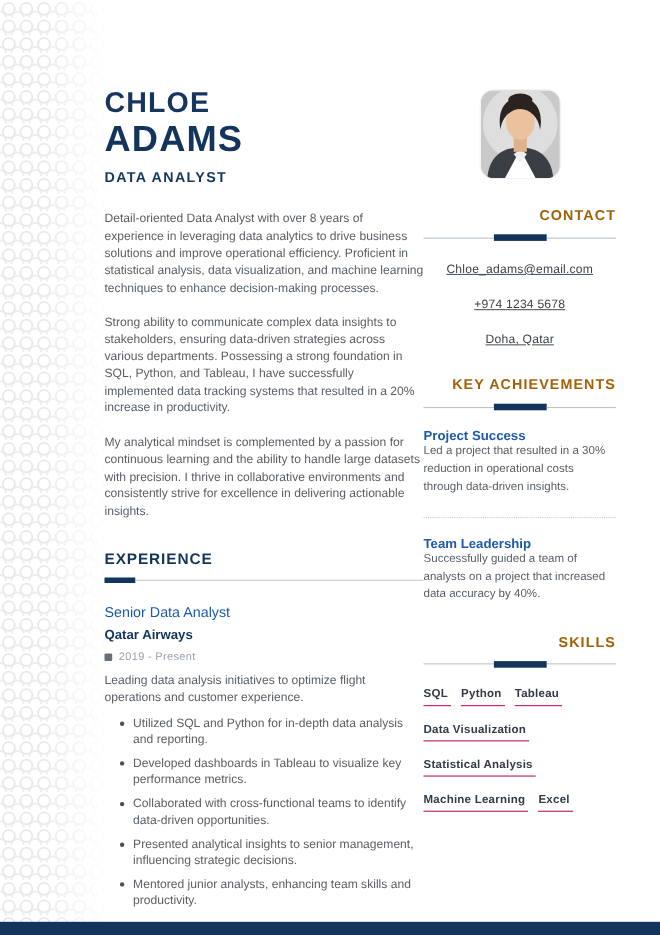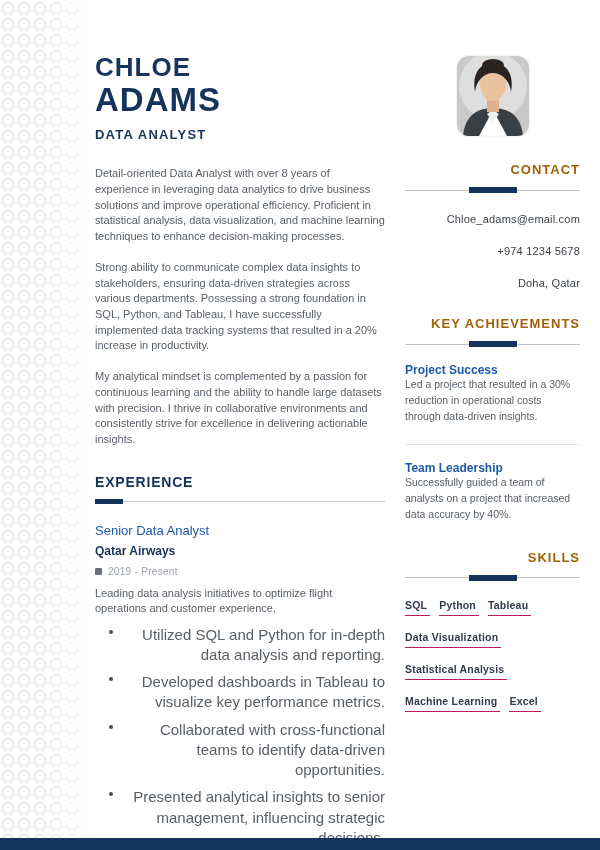--- a/index.html
+++ b/index.html
@@ -26,21 +26,21 @@
     background: linear-gradient(to right, rgba(255,255,255,0) 40%, #ffffff 100%);
   }
 
   .bottom-bar {
     position: absolute; left: 0; bottom: 0; width: 600px; height: 12px;
     background: #14345c;
   }
 
   .content {
     position: absolute; left: 95px; top: 0; width: 485px; height: 838px;
-    display: flex; gap: 20px; padding-top: 54px;
+    display: flex; padding-top: 80px;
   }
   .col-left  { width: 290px; flex: 0 0 290px; }
   .col-right { width: 175px; flex: 0 0 175px; padding-top: 2px; }
 
   
   .first-name { font-size: 26px; font-weight: 600; color: #17365f; letter-spacing: 1px; line-height: 1.05; }
   .last-name  { font-size: 33px; font-weight: 800; color: #14345c; letter-spacing: 1px; line-height: 1.15; }
   .job-title-main { font-size: 13px; font-weight: 600; color: #17365f; letter-spacing: 1.2px; margin-top: 8px; }
 
   .summary { margin-top: 24px; }
@@ -58,37 +58,37 @@
   .job + .job { margin-top: 27px; }
   .job-role    { font-size: 13px; font-weight: 400; color: #1e5aa9; }
   .job-company { font-size: 12px; font-weight: 700; color: #14345c; margin-top: 6px; }
   .job-dates   { display: flex; align-items: center; gap: 6px; margin-top: 8px; }
   .calendar-icon { width: 7px; height: 7px; background: #6b7077; border-radius: 1px; flex: 0 0 auto; }
   .job-dates span { font-size: 10px; color: #9aa0a8; letter-spacing: 0.3px; }
   .job-desc { font-size: 11px; line-height: 1.4; color: #585f66; margin-top: 9px; }
   .job-bullets { margin-top: 8px; padding-left: 14px; }
   .job-bullet { display: flex; gap: 8px; margin-bottom: 7px; }
   .dot-icon { width: 4px; height: 4px; border-radius: 50%; background: #4a4f55; margin-top: 5px; flex: 0 0 auto; }
-  .job-bullet p { font-size: 15px; line-height: 1.35; color: #585f66; text-align: right; }
+  .job-bullet p { font-size: 11px; line-height: 1.35; color: #585f66; }
 
   
   .photo-wrap { width: 72px; height: 80px; margin: 0 auto; border-radius: 12px; overflow: hidden;
                 box-shadow: 0 0 0 1px rgba(0,0,0,0.05); }
   .photo-wrap svg { display: block; }
 
   .section-right { margin-top: 27px; text-align: center; }
   .section-right.first { margin-top: 26px; }
   .section-heading-right {
     font-size: 13px; font-weight: 800; color: #a16207; letter-spacing: 1px; text-align: right;
   }
   .rule-center { display: flex; align-items: center; margin-top: 10px; }
   .rule-center .line { flex: 1; height: 1px; background: #bcc3cc; }
   .rule-center .seg  { width: 48px; height: 6px; background: #14345c; flex: 0 0 auto; }
 
-  .contact-list { margin-top: 6px; text-align: right; }
+  .contact-list { margin-top: 6px; text-align: center; text-decoration: underline; }
   .contact-item { font-size: 11px; color: #3d4349; margin-top: 20px; letter-spacing: 0.2px; }
 
   .achv-list { text-align: left; margin-top: 6px; }
   .achv-title { font-size: 12px; font-weight: 700; color: #1e5aa9; margin-top: 16px; }
   .achv-text  { font-size: 10.5px; line-height: 1.5; color: #585f66; margin-top: 0; }
   .dotted-divider { border-top: 1px dotted #c9cdd2; margin-top: 20px; }
 
   .skills-wrap { margin-top: 14px; text-align: left; }
   .skill-chip {
     display: inline-block; font-size: 10.5px; font-weight: 700; color: #333b47;

